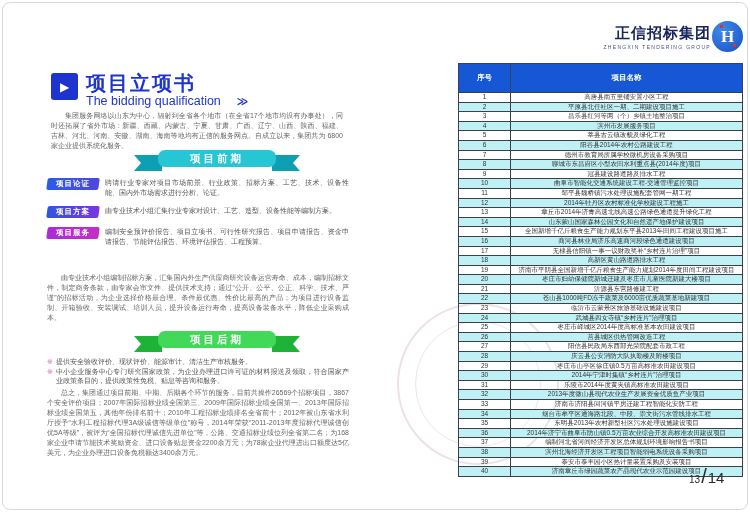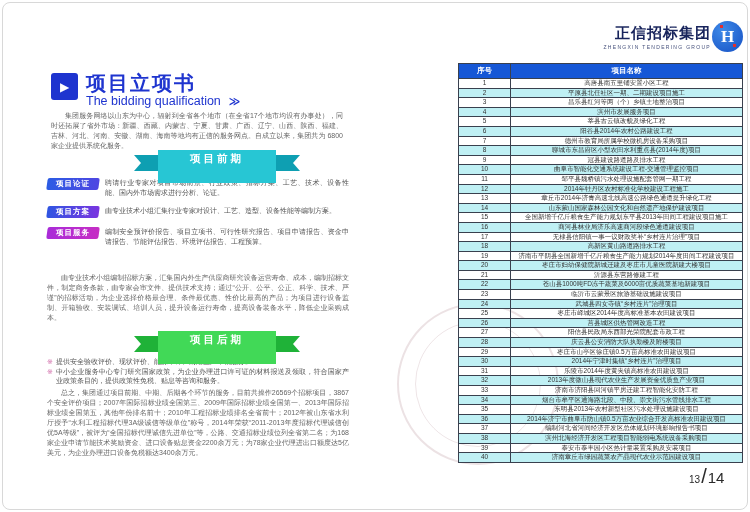--- a/index.html
+++ b/index.html
@@ -5,32 +5,32 @@
   html,body{margin:0;padding:0;width:750px;height:512px;background:#fff;overflow:hidden;
     font-family:"Liberation Sans","DejaVu Sans",sans-serif;}
   .sheet{position:absolute;left:2px;top:2px;width:744px;height:506px;background:#fff;
     border:1px solid #d8d8d8;border-radius:8px;}
 
   
   .lp-header{position:absolute;left:48px;top:70px;display:flex;gap:8px;align-items:flex-start;}
   .play{width:27px;height:27px;background:var(--header-blue,#1e34cf);border-radius:3px;color:#fff;
     display:flex;align-items:center;justify-content:center;font-size:12px;}
   .title-cn{font-size:20px;font-weight:bold;color:var(--header-blue,#1e34cf);letter-spacing:2px;line-height:1.05;}
-  .title-en-row{display:flex;align-items:center;gap:8px;}
+  .title-en-row{display:flex;align-items:center;gap:16px;}
   .title-en{font-size:12.5px;color:var(--header-blue,#1e34cf);}
   .chevrons{font-size:11px;font-weight:bold;color:var(--header-blue,#1e34cf);letter-spacing:-1px;}
 
   .para{color:#666;font-size:7px;line-height:10px;text-align:justify;text-indent:2em;}
   .intro{position:absolute;left:48px;top:108px;width:292px;}
 
   
   .ribbon{position:absolute;left:0;width:340px;height:26px;}
   .ribbon .wrap{position:relative;width:118px;margin:0 auto;height:17px;}
-  .ribbon .band{position:absolute;left:0;right:0;top:0;height:33px;z-index:2;color:#fff;font-weight:bold;
-    font-size:10.5px;line-height:17px;letter-spacing:3px;text-align:center;background:var(--c);}
+  .ribbon .band{position:absolute;left:0;right:0;top:0;height:17px;z-index:2;color:#fff;font-weight:bold;
+    font-size:10.5px;line-height:17px;letter-spacing:3px;text-align:center;background:var(--c);border-radius:7px;}
   .ribbon .wrap::before,.ribbon .wrap::after{content:"";position:absolute;top:5px;width:28px;height:16px;background:var(--cd);z-index:1;}
   .ribbon .wrap::before{left:-24px;clip-path:polygon(0 0,100% 0,100% 100%,0 100%,7px 50%);}
   .ribbon .wrap::after{right:-24px;clip-path:polygon(0 0,100% 0,calc(100% - 7px) 50%,100% 100%,0 100%);}
   .rb-teal{--c:#27c6d4;--cd:#0e9fb2;}
   .rb-purple{--c:#8c30e2;--cd:#6a15bd;}
   .rb-green{--c:#41d957;--cd:#1fb238;}
   .rb1{top:147px;left:44px;}
   .rb2{top:244px;left:44px;}
   .rb3{top:328px;left:44px;}
 
@@ -61,21 +61,21 @@
     display:flex;align-items:center;justify-content:center;
     font-family:"Liberation Serif","DejaVu Serif",serif;font-weight:bold;font-size:17px;}
   .logo-mark::before,.logo-mark::after{content:"";position:absolute;width:3px;height:3px;background:#e03030;}
   .logo-mark::before{top:4px;left:8px;}
   .logo-mark::after{bottom:5px;right:7px;}
 
   table.ptable{position:absolute;left:455px;top:60px;width:285px;border-collapse:collapse;
     font-size:6.5px;color:#333;table-layout:fixed;}
   .ptable col.c-no{width:52px;}
   .ptable th{background:var(--table-header-blue,#1657d6);color:#fff;font-size:7.5px;font-weight:bold;
-    height:12px;padding:1px;border:1px solid #39404e;}
+    height:12px;padding:8px;border:1px solid #39404e;}
   .ptable td{height:8.6px;line-height:8.6px;padding:0 2px;text-align:center;border:1px solid #39404e;
     white-space:nowrap;overflow:hidden;}
   .ptable tr.alt{background:var(--row-alt,#bff0f4);}
 
   .stamp{position:absolute;left:394px;top:300px;width:158px;height:158px;border-radius:50%;
     border:2px solid rgba(160,110,120,0.20);pointer-events:none;}
   .stamp::before{content:"";position:absolute;inset:16px;border-radius:50%;border:1px solid rgba(160,110,120,0.18);}
 
   .page-no{position:absolute;left:686px;top:462px;display:flex;align-items:baseline;color:#2a2a2a;}
   .pn-cur{font-size:10px;}

